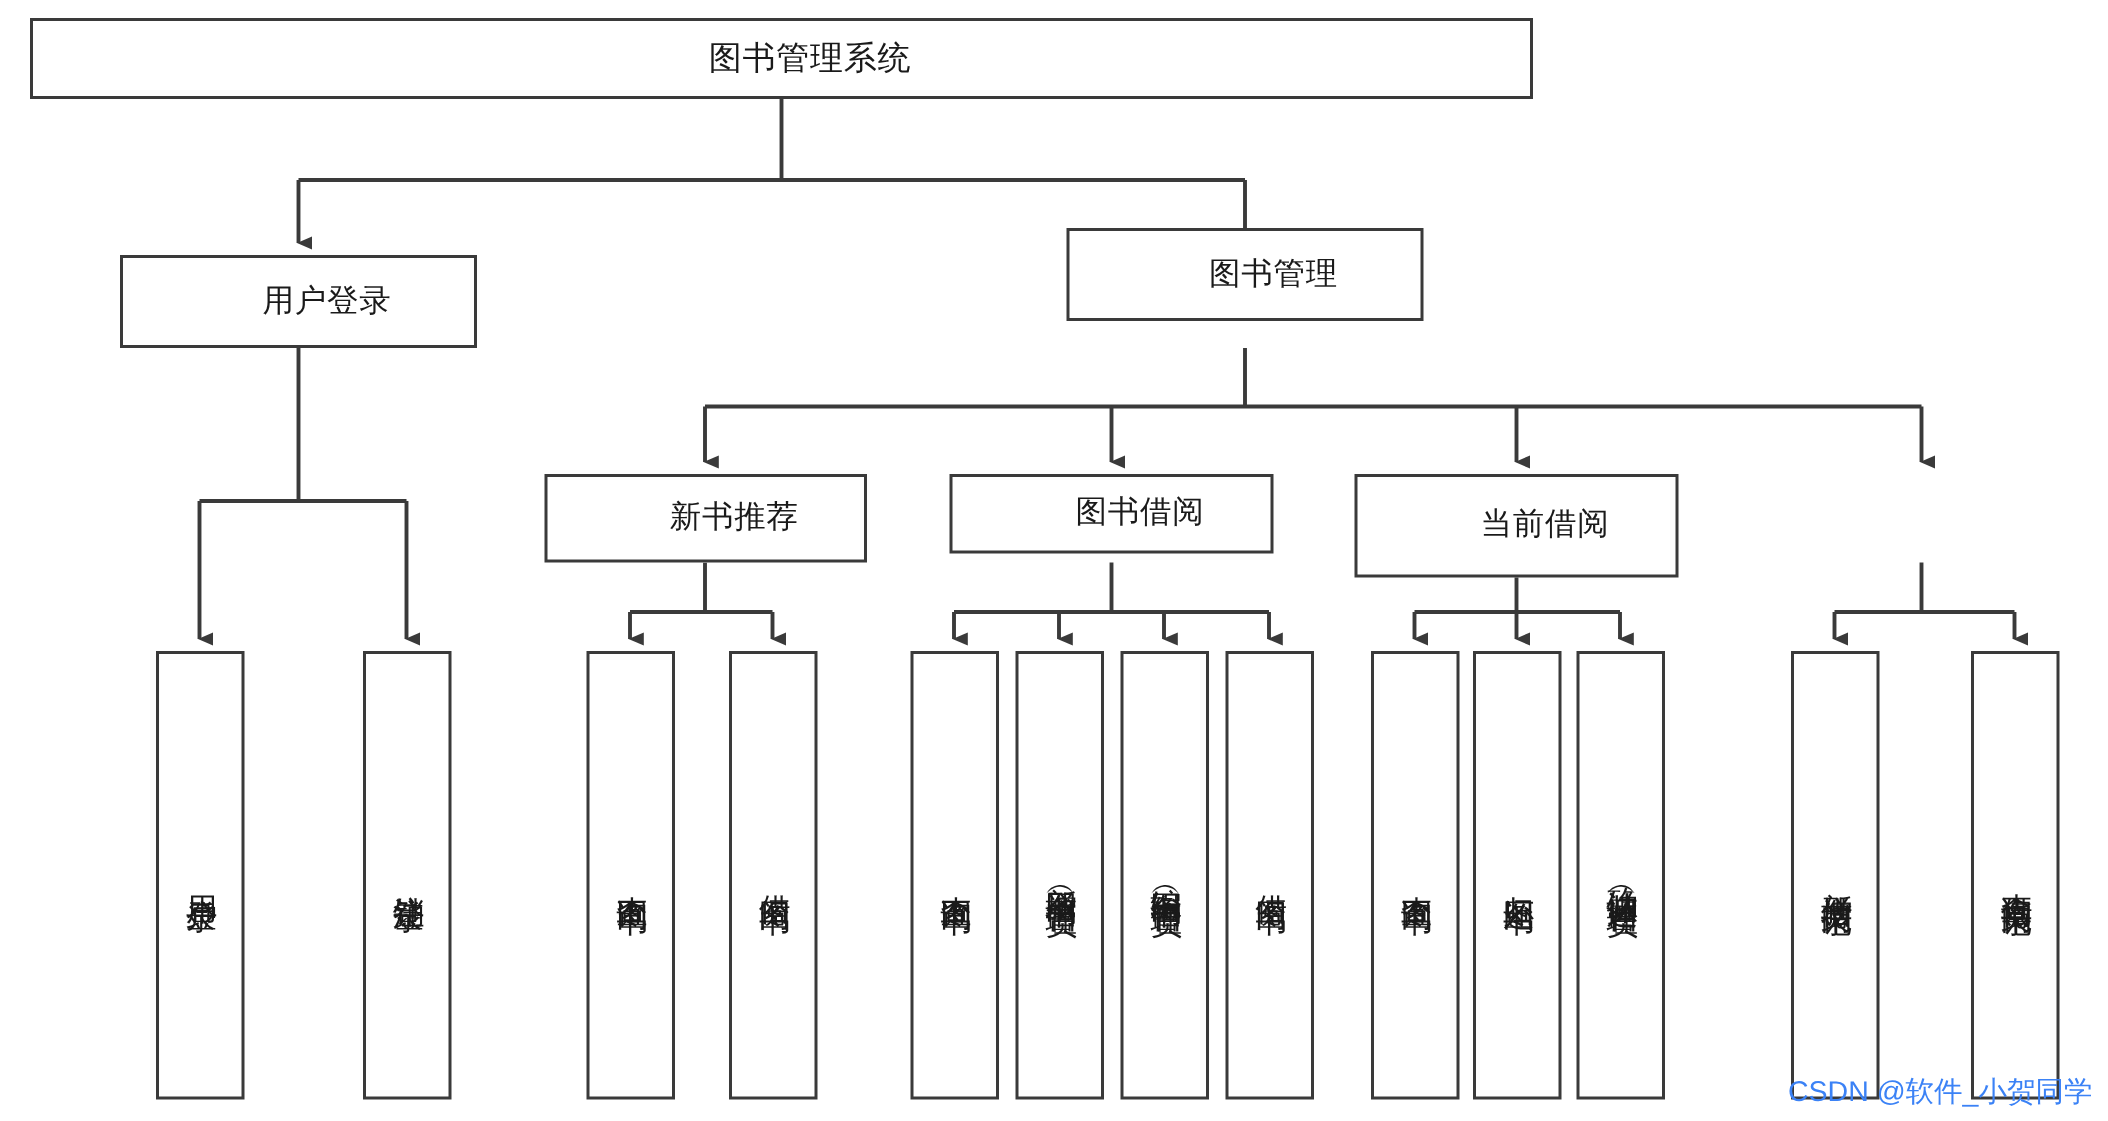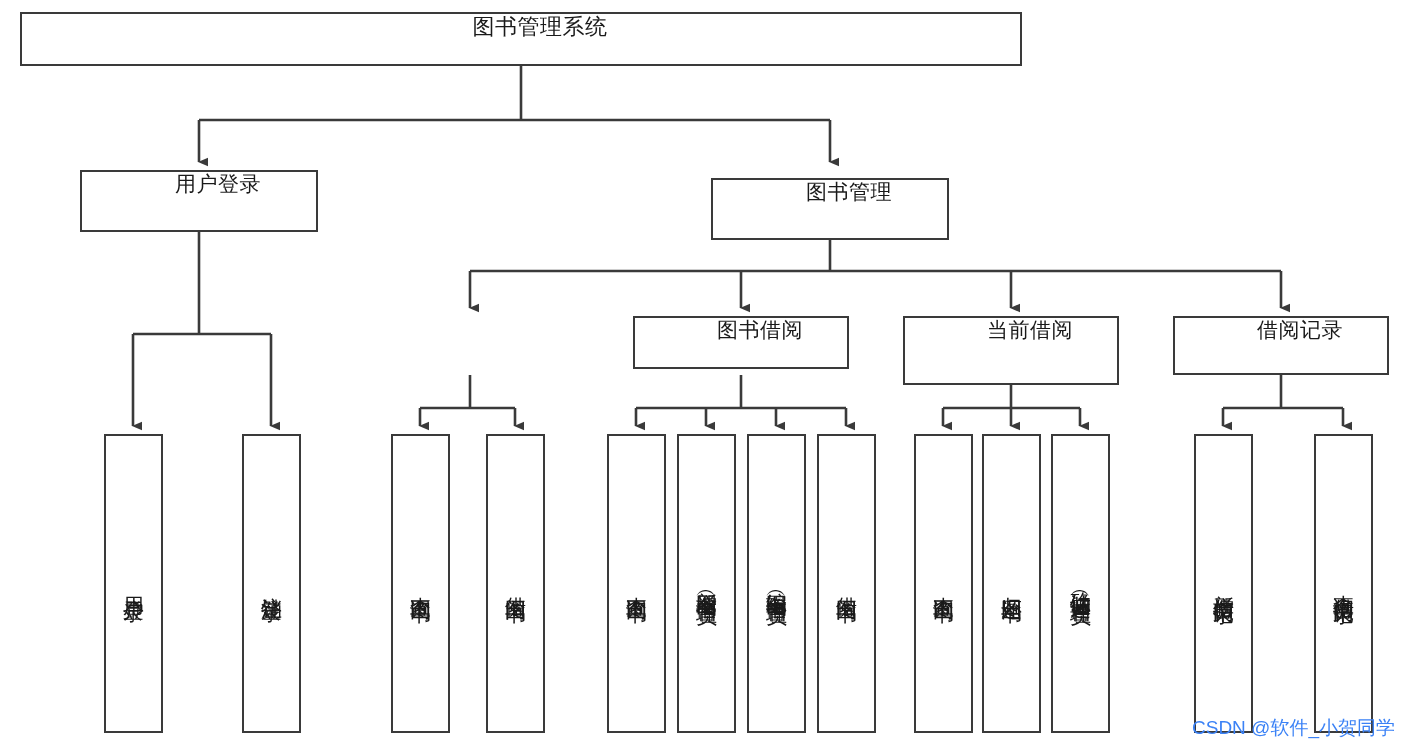--- a/index.html
+++ b/index.html
@@ -25,20 +25,21 @@
     width: 1405px;
     height: 747px;
     pointer-events: none;
   }
   .node {
     position: absolute;
     box-sizing: border-box;
     background: #ffffff;
     border: 2.5px solid #3a3a3a;
     display: flex;
+    align-items: center;
     justify-content: center;
     color: #1a1a1a;
     z-index: 2;
     padding-left: 38px;
   }
   .node .lbl {
     display: block;
     text-align: center;
     line-height: 1.18;
     letter-spacing: 0.5px;
@@ -130,33 +131,33 @@
     </g>
   </svg>
 
   <div class="node root horiz" style="left:20px; top:12px; width:1002px; height:54px;">
     <span class="lbl">图书管理系统</span>
   </div>
 
   <div class="node horiz" style="left:80px; top:170px; width:238px; height:62px;">
     <span class="lbl">用户登录</span>
   </div>
-  <div class="node horiz" style="left:711px; top:178px; width:238px; height:62px;">
+  <div class="node horiz" style="left:711px; top:152px; width:238px; height:62px;">
     <span class="lbl">图书管理</span>
   </div>
 
+  <div class="node horiz" style="left:363px; top:316px; width:215px; height:59px;">
+    <span class="lbl">新书推荐</span>
+  </div>
   <div class="node horiz" style="left:633px; top:316px; width:216px; height:53px;">
     <span class="lbl">图书借阅</span>
   </div>
   <div class="node horiz" style="left:903px; top:316px; width:216px; height:69px;">
     <span class="lbl">当前借阅</span>
   </div>
-  <div class="node horiz" style="left:1173px; top:316px; width:216px; height:59px;">
-    <span class="lbl">借阅记录</span>
-  </div>
 
   <div class="node vert" style="left:104px; top:434px; width:59px; height:299px;">
     <span class="lbl">用户登录</span>
   </div>
   <div class="node vert" style="left:242px; top:434px; width:59px; height:299px;">
     <span class="lbl">注销登录</span>
   </div>
 
   <div class="node vert" style="left:391px; top:434px; width:59px; height:299px;">
     <span class="lbl">查询图书</span>

